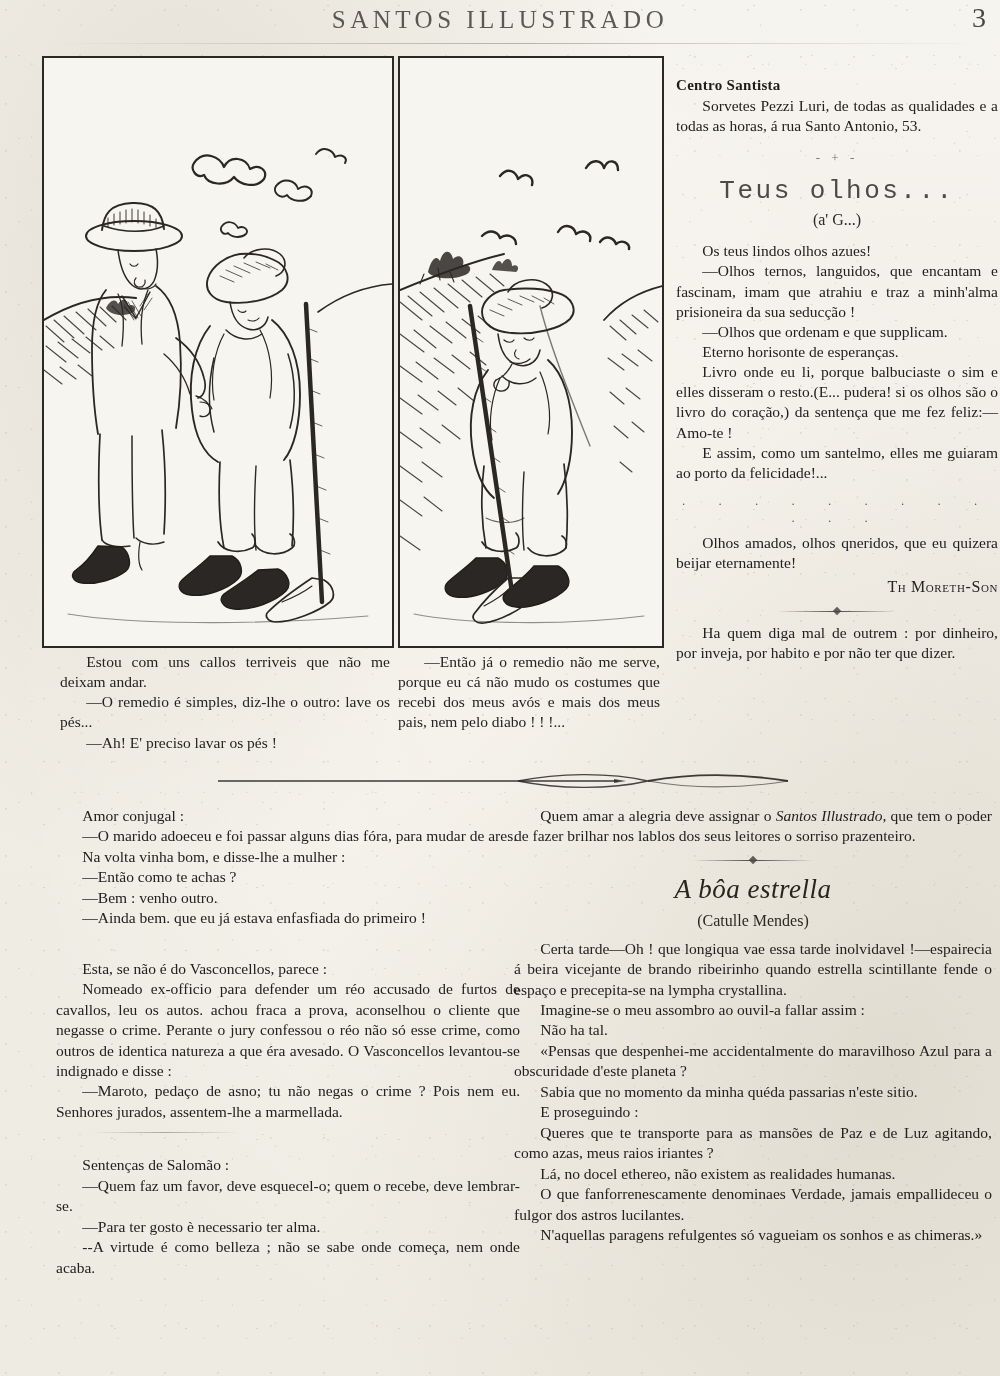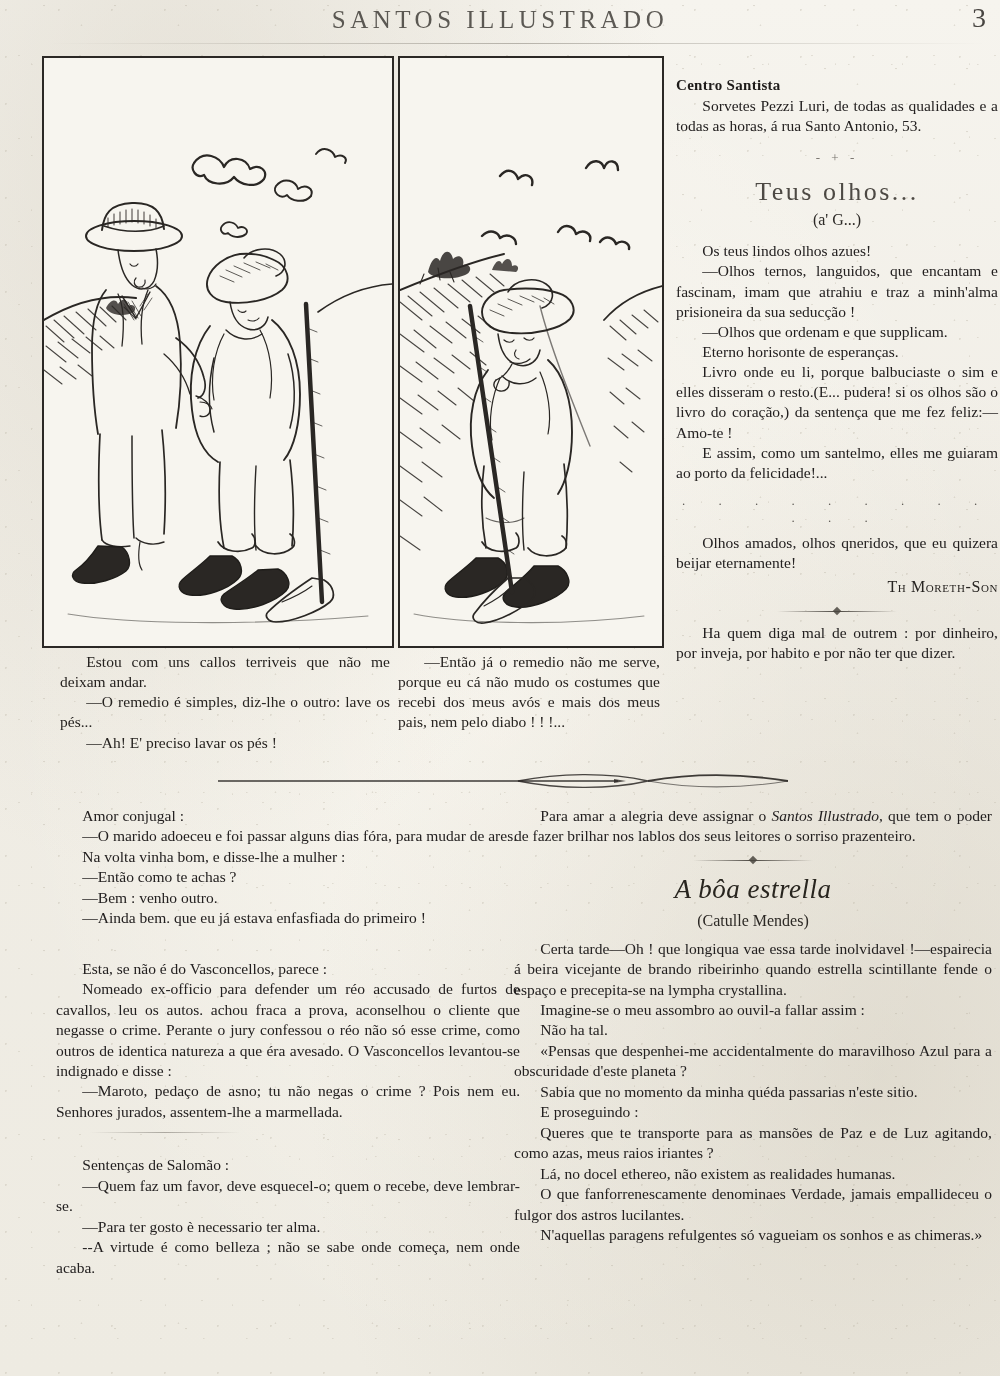--- a/index.html
+++ b/index.html
@@ -97,21 +97,21 @@
   .colR p{margin:0;text-align:justify;}
   .ind{text-indent:1.7em;}
 
   .orn{
     text-align:center;margin:14px 0 8px 0;color:#4a4640;
     font-size:13px;letter-spacing:4px;opacity:.75;
   }
   .poem-title{
     text-align:center;font-size:26px;letter-spacing:2.5px;
     color:#36322d;margin:2px 0 2px 0;opacity:.88;
-    font-family:Liberation Serif, serif;font-weight:300;
+    font-family:Liberation Mono, monospace;font-weight:300;
   }
   .poem-sub{text-align:center;font-size:16px;margin:0 0 10px 0;color:#2c2926;}
   .dotline{
     margin:10px 0 6px 0;text-align:center;letter-spacing:15px;
     font-size:13px;color:#3a3632;opacity:.8;
   }
   .signature{
     text-align:right;margin-top:4px;font-variant:small-caps;
     font-size:16px;letter-spacing:.6px;color:#262320;
   }
@@ -418,21 +418,21 @@
 
       <div class="blk">
         <p class="ind">Sentenças de Salomão :</p>
         <p class="ind">—Quem faz um favor,  deve  esquecel-o; quem o recebe, deve lembrar-se.</p>
         <p class="ind">—Para ter gosto è necessario ter alma.</p>
         <p class="ind">--A virtude é como belleza ; não se sabe onde começa, nem onde acaba.</p>
       </div>
     </div>
 
     <div class="colBR">
-      <p class="ind"><span>Para amar a alegria deve assignar o </span><em>Santos Illustrado</em><span>, que tem o poder de fazer brilhar nos  lablos dos seus leitores o sorriso prazenteiro.</span></p>
+      <p class="ind"><span>Quem amar a alegria deve assignar o </span><em>Santos Illustrado</em><span>, que tem o poder de fazer brilhar nos  lablos dos seus leitores o sorriso prazenteiro.</span></p>
 
       <div class="rule-small"></div>
 
       <div>
         <div class="story-title">A bôa estrella</div>
         <div class="story-sub">(Catulle Mendes)</div>
         <p class="ind">Certa tarde—Oh ! que longiqua vae essa tarde inolvidavel !—espairecia á beira vicejante de brando  ribeirinho quando estrella scintillante fende o espaço  e precepita-se na lympha crystallina.</p>
         <p class="ind">Imagine-se o meu assombro ao ouvil-a  fallar assim :</p>
         <p class="ind">Não ha tal.</p>
         <p class="ind">«Pensas que despenhei-me accidentalmente do maravilhoso Azul para a obscuridade d'este planeta ?</p>

